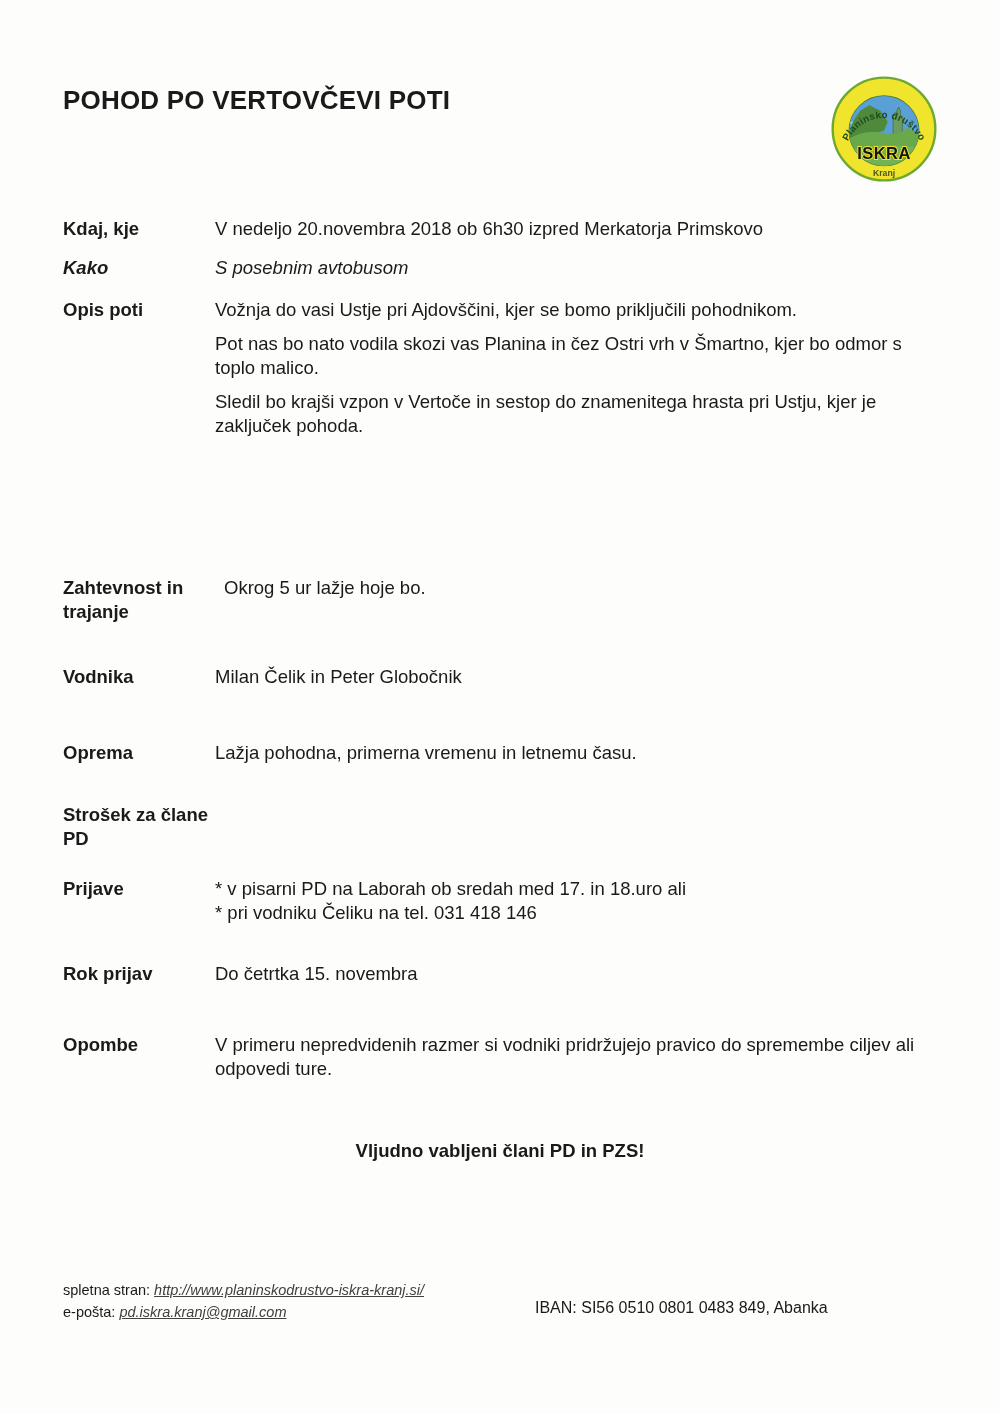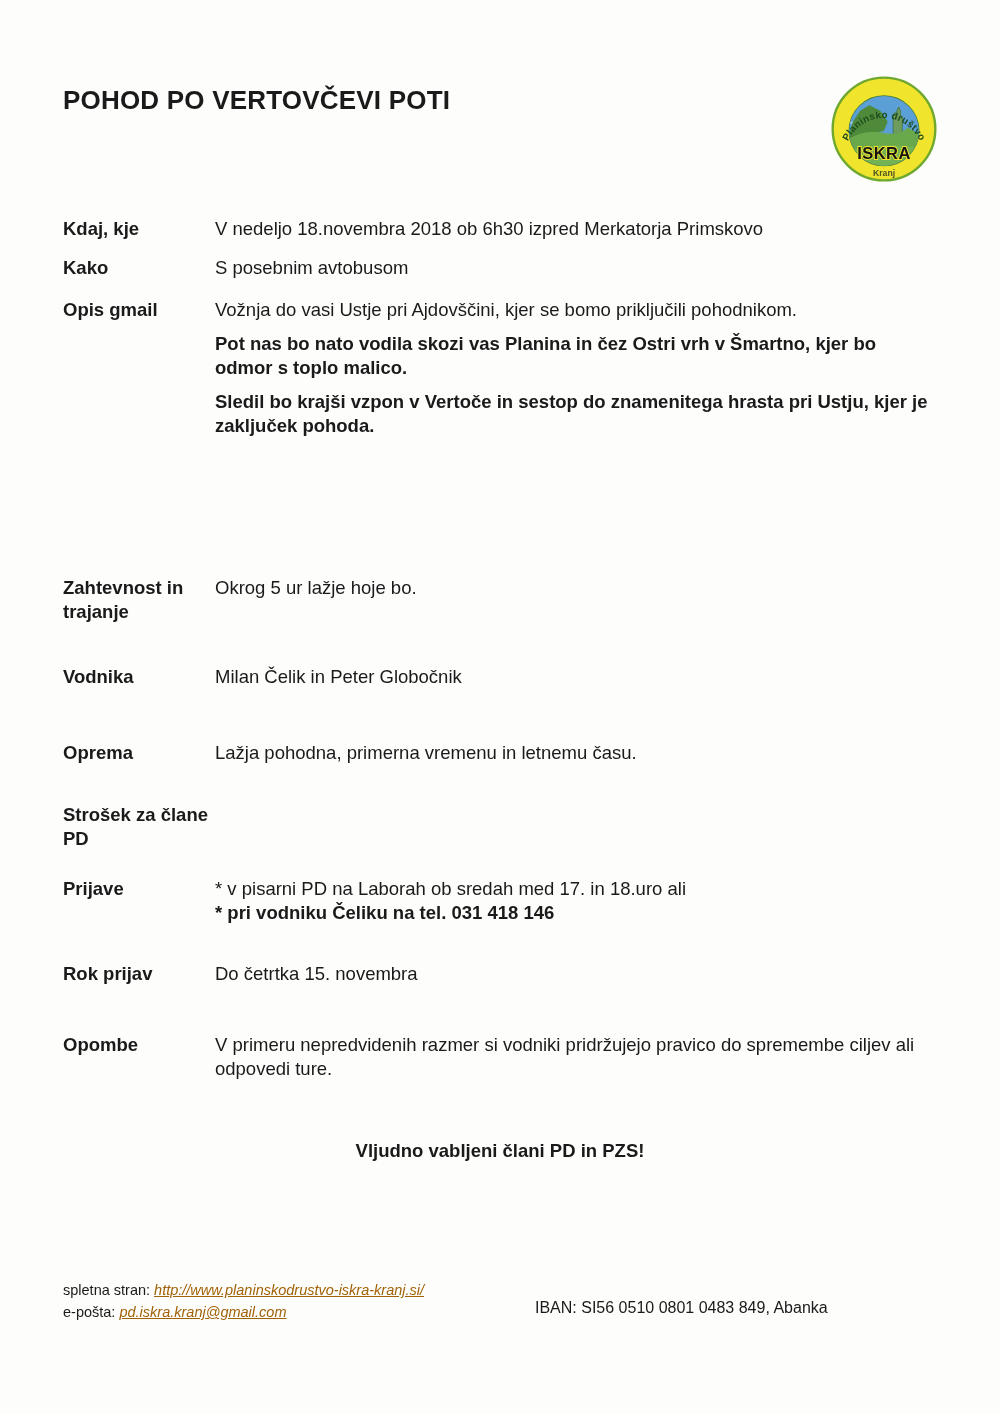--- a/index.html
+++ b/index.html
@@ -17,40 +17,40 @@
     font-size:26px;font-weight:bold;line-height:30px;letter-spacing:0.2px;
     white-space:nowrap;
   }
   .logo{position:absolute;left:829px;top:74px;width:110px;height:110px;}
   .logo svg{display:block;width:110px;height:110px;}
 
   .rows{position:absolute;left:63px;top:201px;width:874px;}
   .row{display:grid;grid-template-columns:152px 1fr;align-items:start;}
   .row .label{font-weight:bold;font-size:18.5px;line-height:24px;padding-right:6px;}
   .row .value p{margin:0;font-size:18.5px;line-height:24px;}
-  .row .value p + p{margin-top:10px;font-weight:bold;}
+  .row .value p + p{margin-top:10px;}
   .row:nth-child(1){margin-bottom:15px;margin-top:16px;}
-  .row:nth-child(2){margin-bottom:18px;}
+  .row:nth-child(2){margin-bottom:18px;font-style:italic;}
   .row:nth-child(3){margin-bottom:138px;}
-  .row:nth-child(4){margin-bottom:41px;}
+  .row:nth-child(4){margin-bottom:41px;gap:9px;}
   .row:nth-child(5){margin-bottom:52px;}
   .row:nth-child(6){margin-bottom:38px;}
   .row:nth-child(7){margin-bottom:26px;}
   .row:nth-child(8){margin-bottom:37px;}
   .row:nth-child(8) .value p + p{margin-top:0;}
   .row:nth-child(9){margin-bottom:47px;}
 
   .closing{
     position:absolute;left:0;top:1139px;width:1000px;
     text-align:center;font-weight:bold;font-size:18.5px;line-height:24px;
   }
 
   .footer-left{position:absolute;left:63px;top:1279px;font-size:14.5px;line-height:22px;}
   .footer-left .footer-line{white-space:nowrap;}
-  .footer-left a{color:#a16207;font-style:italic;text-decoration:underline;cursor:pointer;}
+  .footer-left a{color:#404040;font-style:italic;text-decoration:underline;cursor:pointer;}
   .footer-iban{position:absolute;left:535px;top:1297px;font-size:16px;line-height:22px;white-space:nowrap;}
 </style>
 </head>
 <body>
 
 <div class="page">
 
   <h1 class="title">POHOD PO VERTOVČEVI POTI</h1>
 
   <div class="logo">
@@ -87,33 +87,33 @@
       <text x="60" y="93" text-anchor="middle" font-size="18" font-weight="bold" fill="#141414" stroke="#f1e42c" stroke-width="2" paint-order="stroke" font-family="Liberation Sans, DejaVu Sans, sans-serif" letter-spacing="0.5">ISKRA</text>
 
       <text x="60" y="111" text-anchor="middle" font-size="9.5" font-weight="bold" fill="#4a5324" font-family="Liberation Sans, DejaVu Sans, sans-serif">Kranj</text>
     </svg>
   </div>
 
   <div class="rows" id="rows">
     <div class="row">
       <div class="label">Kdaj, kje</div>
       <div class="value">
-          <p>V nedeljo 18.novembra 2018 ob 6h30 izpred Merkatorja Primskovo</p>
+          <p>V nedeljo 20.novembra 2018 ob 6h30 izpred Merkatorja Primskovo</p>
         </div>
     </div>
 
     <div class="row">
       <div class="label">Kako</div>
       <div class="value">
           <p>S posebnim avtobusom</p>
         </div>
     </div>
 
     <div class="row">
-      <div class="label">Opis gmail</div>
+      <div class="label">Opis poti</div>
       <div class="value">
           <p>Vožnja do vasi Ustje pri Ajdovščini, kjer se bomo priključili pohodnikom.</p>
           <p>Pot nas bo nato vodila skozi vas Planina in čez Ostri vrh v Šmartno, kjer bo odmor s toplo malico.</p>
           <p>Sledil bo krajši vzpon v Vertoče in sestop do znamenitega hrasta pri Ustju, kjer je zaključek pohoda.</p>
         </div>
     </div>
 
     <div class="row">
       <div class="label">Zahtevnost in trajanje</div>
       <div class="value">

